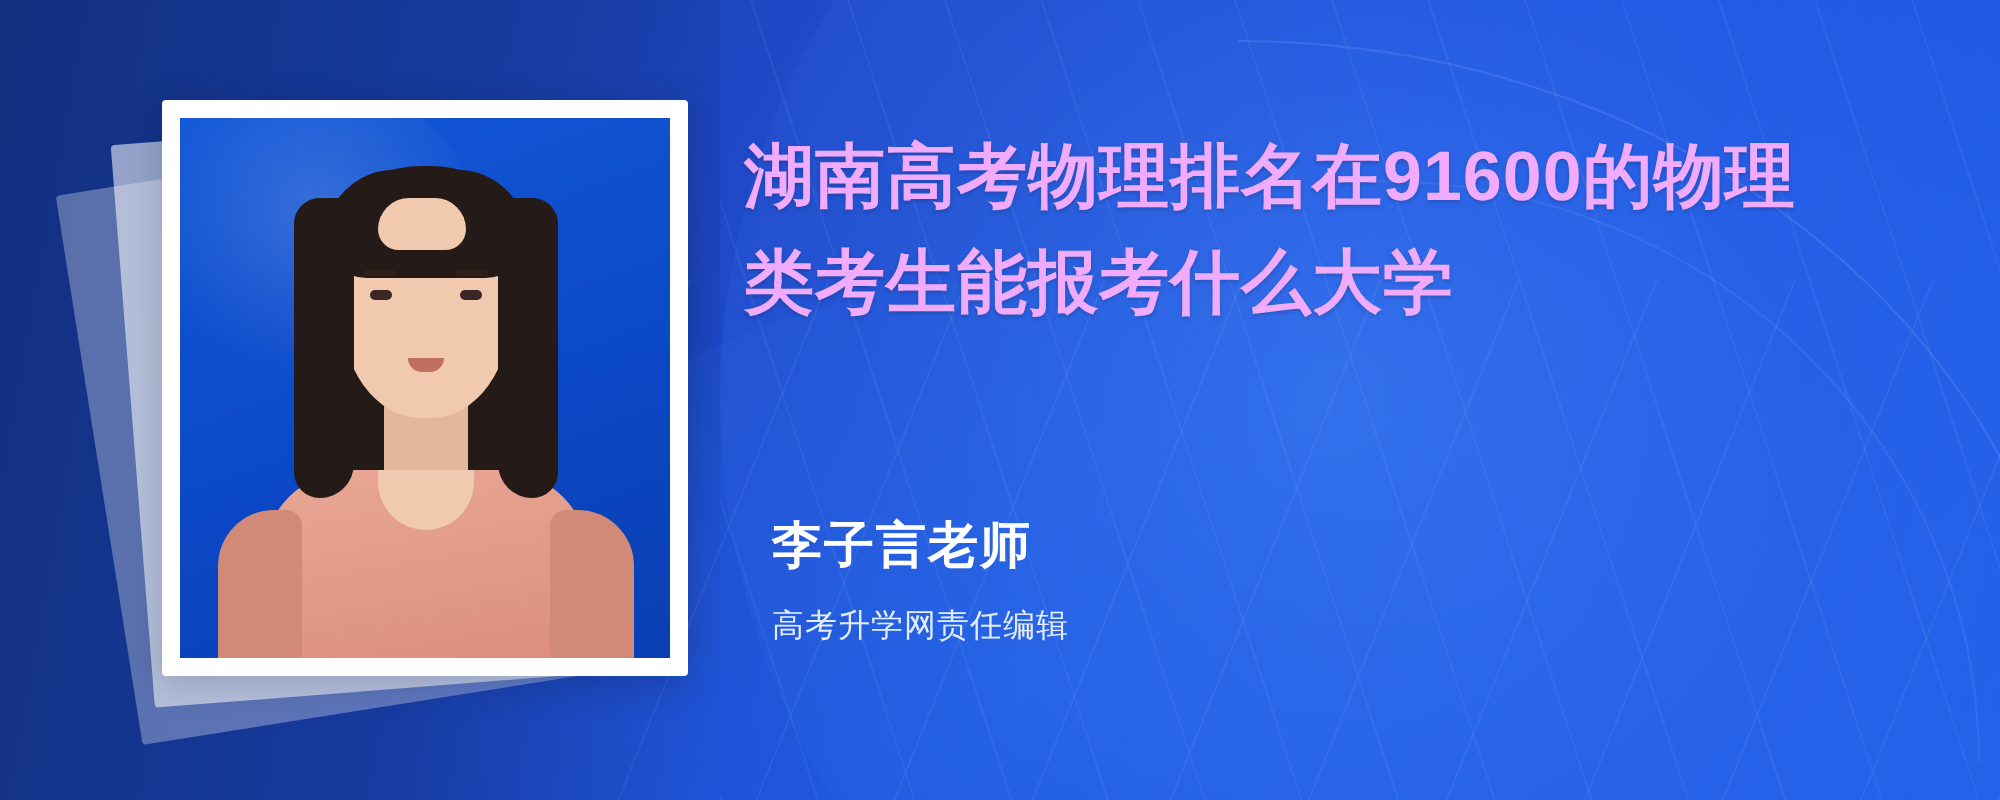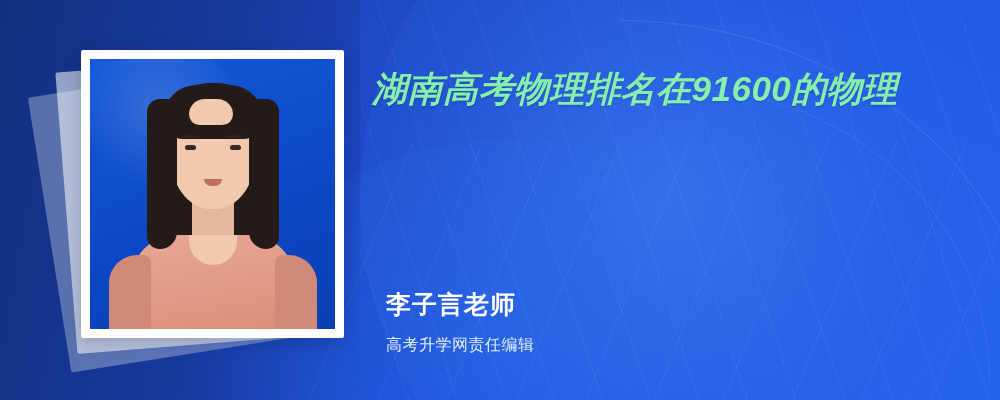--- a/index.html
+++ b/index.html
@@ -285,32 +285,31 @@
   }
 
   
   .content {
     position: absolute;
     left: 372px;
     top: 62px;
     width: 580px;
   }
   .headline {
-    color: #86efac;
+    color: #f0abfc;
     font-size: 35px;
     font-weight: bold;
     line-height: 1.52;
     letter-spacing: 0.5px;
     text-shadow: 0 1px 2px rgba(0,0,0,0.18);
-    font-style: italic;
   }
   .byline {
     position: absolute;
     left: 386px;
-    top: 288px;
+    top: 256px;
     width: 560px;
   }
   .author {
     color: #ffffff;
     font-size: 25px;
     font-weight: bold;
     letter-spacing: 1px;
     margin: 0 0 14px 0;
   }
   .role {
@@ -353,19 +352,20 @@
         <div class="pt-brow r"></div>
         <div class="pt-eye l"></div>
         <div class="pt-eye r"></div>
         <div class="pt-mouth"></div>
       </div>
     </div>
   </div>
 
   <div class="content">
     <div class="headline">湖南高考物理排名在91600的物理</div>
+    <div class="headline">类考生能报考什么大学</div>
   </div>
 
   <div class="byline">
     <p class="author">李子言老师</p>
     <p class="role">高考升学网责任编辑</p>
   </div>
 </div>
 
 </body></html>

